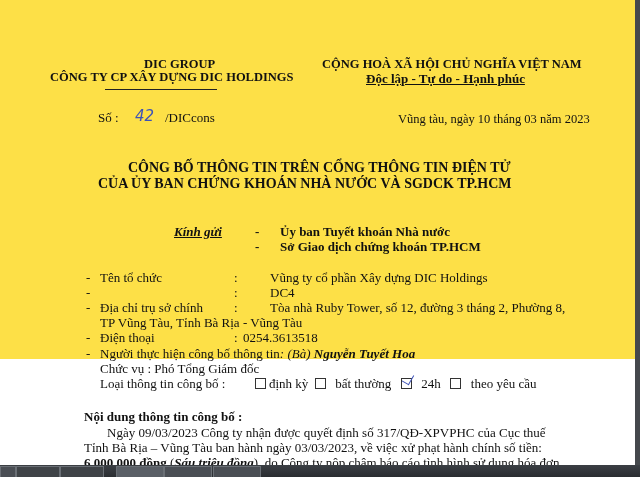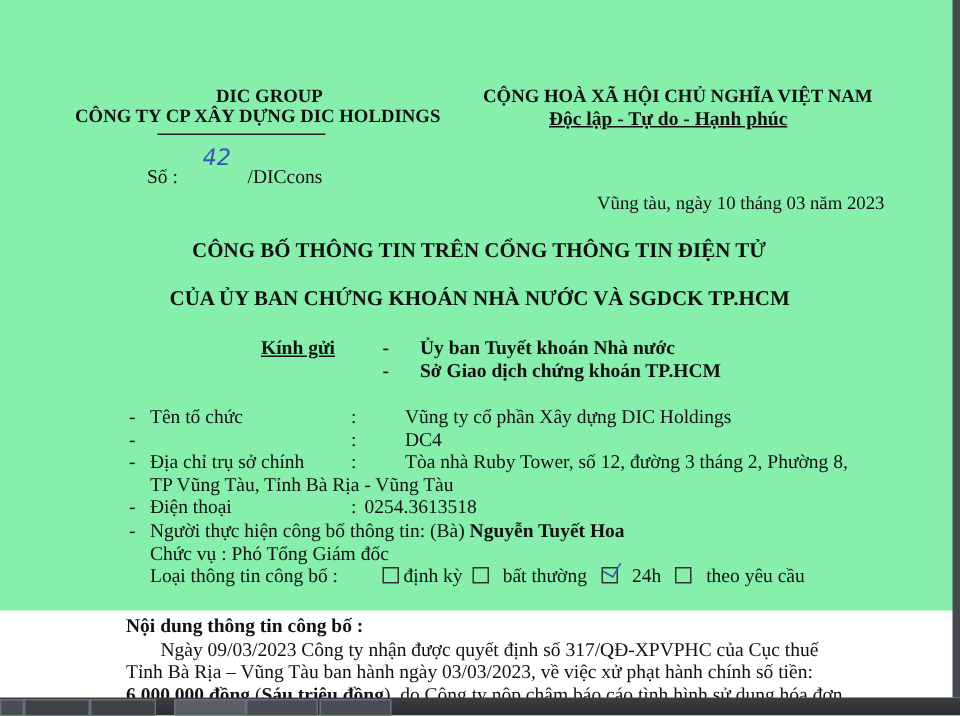--- a/index.html
+++ b/index.html
@@ -2,57 +2,57 @@
 <html><head>
 <meta charset="utf-8">
 <style>
   html, body { margin:0; padding:0; }
   body {
     width:640px; height:477px; overflow:hidden; position:relative;
     background:#ffffff;
     font-family:"Liberation Serif", "DejaVu Serif", serif;
     color:#111;
   }
-  .page { position:absolute; left:0; top:0; width:636px; height:407px; background:#86efac; }
+  .page { position:absolute; left:0; top:0; width:636px; height:359px; background:#fde047; }
   .right-border { position:absolute; right:0; top:0; width:5px; height:465px; background:#45484c; }
   .taskbar { position:absolute; left:0; bottom:0; width:640px; height:12px;
     background:linear-gradient(#3b3f44,#2a2d31); }
   .tb-btn { position:absolute; top:1px; height:11px; border:1px solid #6a6f75; background:#4a4e54; }
   .abs { position:absolute; white-space:nowrap; }
   .b { font-weight:bold; }
-  .i { }
+  .i { font-style:italic; }
   .u { text-decoration:underline; }
   .line { position:absolute; height:1px; background:#222; }
   .hand { color:#3d52b8; font-family:"DejaVu Sans", sans-serif; font-style:italic; font-size:15px; }
   .cb { display:inline-block; width:9px; height:9px; border:1px solid #333; vertical-align:-1px; margin:0 3px; position:relative; }
   .cb.checked::after { content:""; position:absolute; left:2px; top:-6px; width:7px; height:10px;
     border-right:1.5px solid #3d52b8; border-bottom:1.5px solid #3d52b8; transform:rotate(30deg); }
   .t12 { font-size:12.5px; }
   .t13 { font-size:13px; }
   .t14 { font-size:14px; }
 </style>
 </head>
 <body>
 
 <div class="page">
 
   <div class="abs b t12" style="left:144px; top:57px;">DIC GROUP</div>
   <div class="abs b t12" style="left:50px; top:70px;">CÔNG TY CP XÂY DỰNG DIC HOLDINGS</div>
   <div class="line" style="left:105px; top:89px; width:112px;"></div>
 
   <div class="abs t13" style="left:98px; top:110px;">Số :</div>
-  <div class="abs hand" style="left:135px; top:96px;">42</div>
+  <div class="abs hand" style="left:135px; top:107px;">42</div>
   <div class="abs t13" style="left:165px; top:110px;">/DICcons</div>
 
   <div class="abs b t13 u" style="left:366px; top:71px;">Độc lập - Tự do - Hạnh phúc</div>
   <div class="abs b t12" style="left:322px; top:57px;">CỘNG HOÀ XÃ HỘI CHỦ NGHĨA VIỆT NAM</div>
-  <div class="abs t12" style="left:398px; top:128px;">Vũng tàu, ngày  10 tháng  03  năm 2023</div>
+  <div class="abs t12" style="left:398px; top:112px;">Vũng tàu, ngày  10 tháng  03  năm 2023</div>
 
   <div class="abs b t14" style="left:128px; top:160px;">CÔNG BỐ THÔNG TIN TRÊN CỔNG THÔNG TIN ĐIỆN TỬ</div>
-  <div class="abs b t14" style="left:113px; top:176px;margin-top:16px;">CỦA ỦY BAN CHỨNG KHOÁN NHÀ NƯỚC VÀ SGDCK TP.HCM</div>
+  <div class="abs b t14" style="left:98px; top:176px;">CỦA ỦY BAN CHỨNG KHOÁN NHÀ NƯỚC VÀ SGDCK TP.HCM</div>
 
   <div class="abs b i u t13" style="left:174px; top:224px;">Kính gửi</div>
   <div class="abs b t13" style="left:255px; top:224px;">-</div>
   <div class="abs b t13" style="left:280px; top:224px;">Ủy  ban  Tuyết  khoán  Nhà  nước</div>
   <div class="abs b t13" style="left:255px; top:239px;">-</div>
   <div class="abs b t13" style="left:280px; top:239px;">Sở Giao dịch chứng khoán TP.HCM</div>
 
   <div class="abs t13" style="left:86px; top:270px;">-</div>
   <div class="abs t13" style="left:100px; top:270px;">Tên tổ chức</div>
   <div class="abs t13" style="left:234px; top:270px;">:</div>

